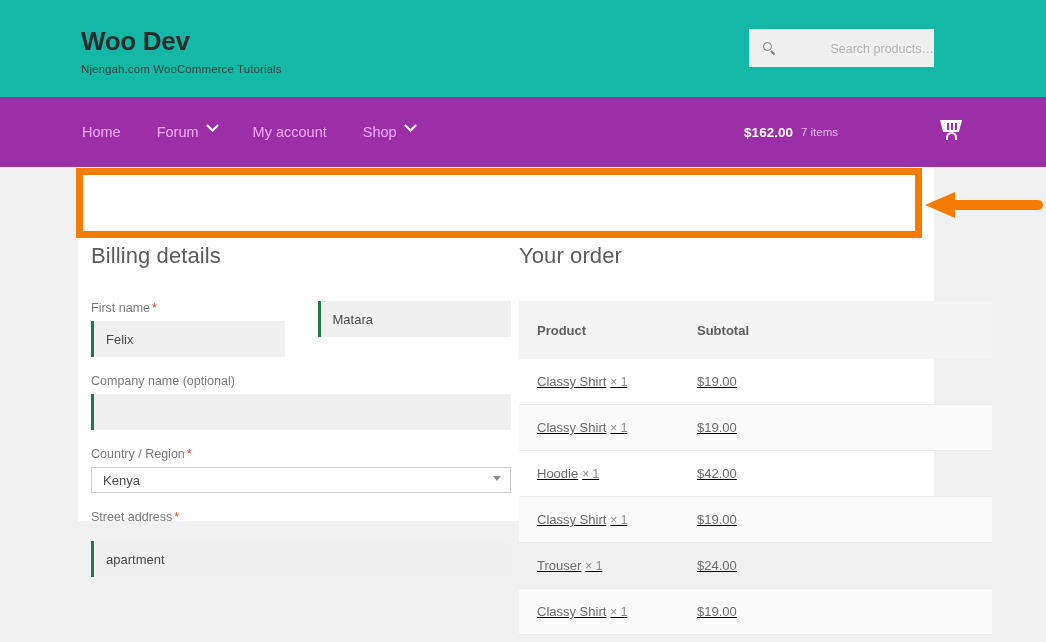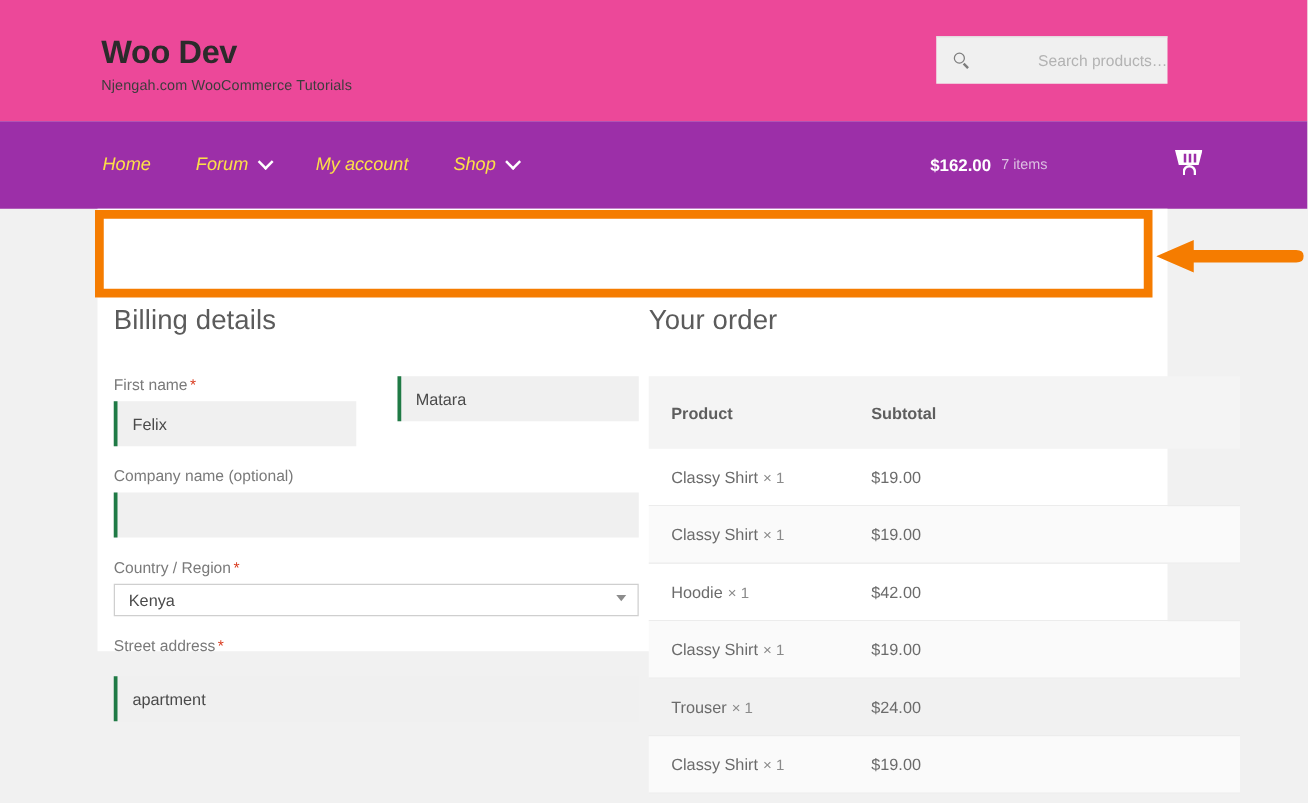--- a/index.html
+++ b/index.html
@@ -11,21 +11,21 @@
     font-family: "Liberation Sans", sans-serif;
     -webkit-font-smoothing: antialiased;
   }
 
   .page { position: relative; width: 1046px; height: 642px; background: #f1f1f1; }
 
   
   .site-header {
     position: absolute; top: 0; left: 0;
     width: 1046px; height: 97px;
-    background: #ec4899;
+    background: #14b8a6;
   }
   .brand { position: absolute; left: 81px; top: 27px; }
   .brand-title {
     font-size: 26px; font-weight: bold; color: #2b2b2b;
     letter-spacing: -0.3px; line-height: 1.1;
   }
   .brand-tagline {
     margin-top: 7px;
     font-size: 11.5px; color: #3d3d3d; letter-spacing: 0.1px;
   }
@@ -54,23 +54,23 @@
   .nav-bar {
     position: absolute; top: 97px; left: 0;
     width: 1046px; height: 70px;
     background: #9c2fa8;
   }
   .nav-links {
     position: absolute; left: 82px; top: 0; height: 70px;
     display: flex; align-items: center;
   }
   .nav-item {
-    display: flex; align-items: center;
-    color: #fde047; font-size: 14.5px;
-    margin-right: 36px; cursor: pointer; font-style: italic;
+    display: flex; 
+    color: #f0abfc; font-size: 14.5px;
+    margin-right: 36px; cursor: pointer;
   }
   .nav-item .chev {
     display: inline-block; margin-left: 9px;
     width: 9px; height: 9px;
     border-right: 2.2px solid #ffffff; border-bottom: 2.2px solid #ffffff;
     transform: rotate(45deg) translate(-2px,-2px);
   }
   .cart-area {
     position: absolute; right: 0; top: 0; height: 70px;
     display: flex; align-items: center;
@@ -174,20 +174,21 @@
   }
 
   
   .order-table { width: 473px; }
   .order-head {
     display: flex; background: #f4f4f4; height: 58px; align-items: center;
   }
   .order-row {
     display: flex; height: 46px; align-items: center;
     border-bottom: 1px solid #ececec;
+    text-decoration: underline;
   }
   .order-row.alt { background: #fafafa; }
   .cell-product { width: 178px; padding-left: 18px; font-size: 13px; color: #6b6b6b; }
   .cell-subtotal { font-size: 13px; color: #6b6b6b; }
   .order-head .cell-product,
   .order-head .cell-subtotal { font-weight: bold; color: #5e5e5e; font-size: 13px; }
   .qty { font-size: 12px; color: #8a8a8a; margin-left: 4px; }
 </style>
 </head>
 <body>

